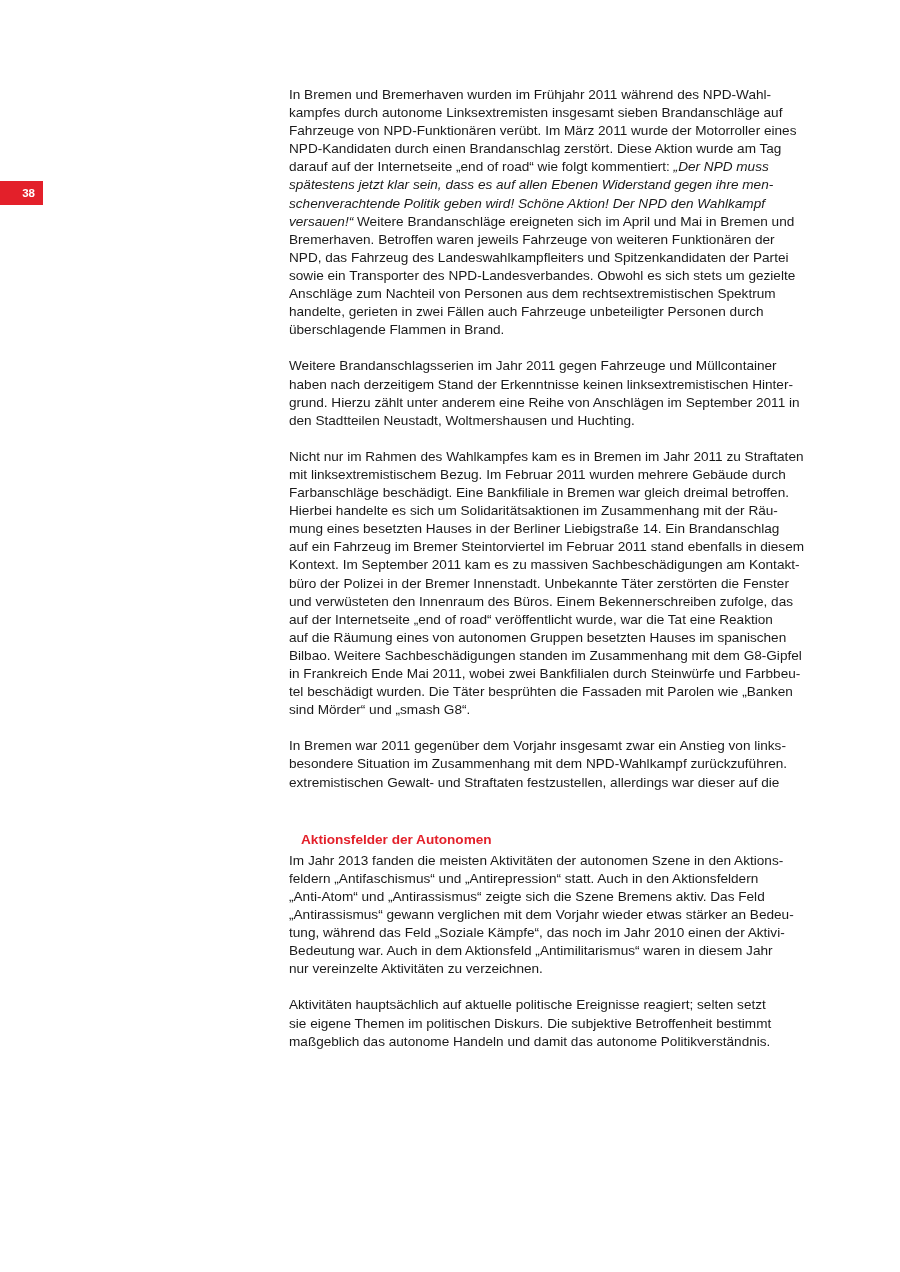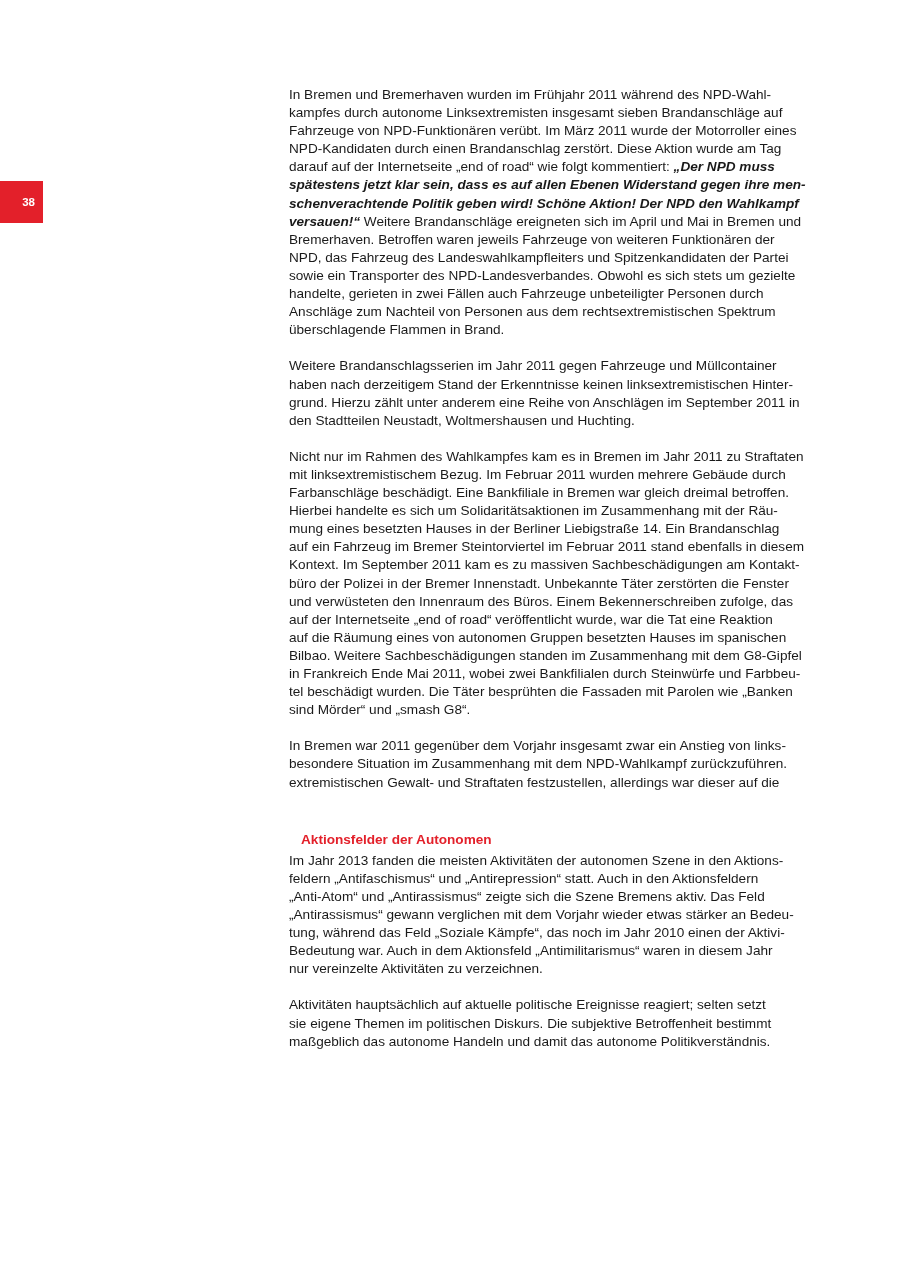--- a/index.html
+++ b/index.html
@@ -13,21 +13,21 @@
       position: relative;
       overflow: hidden;
       font-family: "Liberation Sans", "DejaVu Sans", sans-serif;
       color: #1a1a1a;
     }
     .page-tab {
       position: absolute;
       left: 0;
       top: 181px;
       width: 43px;
-      height: 42px;
+      height: 24px;
       background: #e3202a;
       color: #ffffff;
       font-weight: bold;
       font-size: 11.5px;
       display: flex;
       align-items: center;
       justify-content: flex-end;
       padding-right: 8px;
       box-sizing: border-box;
     }
@@ -55,21 +55,20 @@
     .section-heading {
       margin: 12px;
       color: #e3202a;
       font-weight: bold;
       font-size: 13.6px;
       line-height: 18px;
       margin-bottom: 3px;
     }
     em {
       font-style: italic;
-      font-weight: bold;
     }
   </style>
 </head>
 <body>
 
 <div class="page-tab">
   <span>38</span>
 </div>
 
 <div class="content">
@@ -79,22 +78,22 @@
     <span class="line">kampfes durch autonome Linksextremisten insgesamt sieben Brandanschläge auf</span>
     <span class="line">Fahrzeuge von NPD-Funktionären verübt. Im März 2011 wurde der Motorroller eines</span>
     <span class="line">NPD-Kandidaten durch einen Brandanschlag zerstört. Diese Aktion wurde am Tag</span>
     <span class="line"><span>darauf auf der Internetseite „end of road“ wie folgt kommentiert: </span><em>„Der NPD muss</em></span>
     <span class="line"><em>spätestens jetzt klar sein, dass es auf allen Ebenen Widerstand gegen ihre men-</em></span>
     <span class="line"><em>schenverachtende Politik geben wird! Schöne Aktion! Der NPD den Wahlkampf</em></span>
     <span class="line"><em>versauen!“</em><span> Weitere Brandanschläge ereigneten sich im April und Mai in Bremen und</span></span>
     <span class="line">Bremerhaven. Betroffen waren jeweils Fahrzeuge von weiteren Funktionären der</span>
     <span class="line">NPD, das Fahrzeug des Landeswahlkampfleiters und Spitzenkandidaten der Partei</span>
     <span class="line">sowie ein Transporter des NPD-Landesverbandes. Obwohl es sich stets um gezielte</span>
+    <span class="line">Anschläge zum Nachteil von Personen aus dem rechtsextremistischen Spektrum</span>
     <span class="line">handelte, gerieten in zwei Fällen auch Fahrzeuge unbeteiligter Personen durch</span>
-    <span class="line">Anschläge zum Nachteil von Personen aus dem rechtsextremistischen Spektrum</span>
     <span class="line">überschlagende Flammen in Brand.</span>
   </p>
 
   <div class="gap"></div>
 
   <p class="para">
     <span class="line">Weitere Brandanschlagsserien im Jahr 2011 gegen Fahrzeuge und Müllcontainer</span>
     <span class="line">haben nach derzeitigem Stand der Erkenntnisse keinen linksextremistischen Hinter-</span>
     <span class="line">grund. Hierzu zählt unter anderem eine Reihe von Anschlägen im September 2011 in</span>
     <span class="line">den Stadtteilen Neustadt, Woltmershausen und Huchting.</span>

